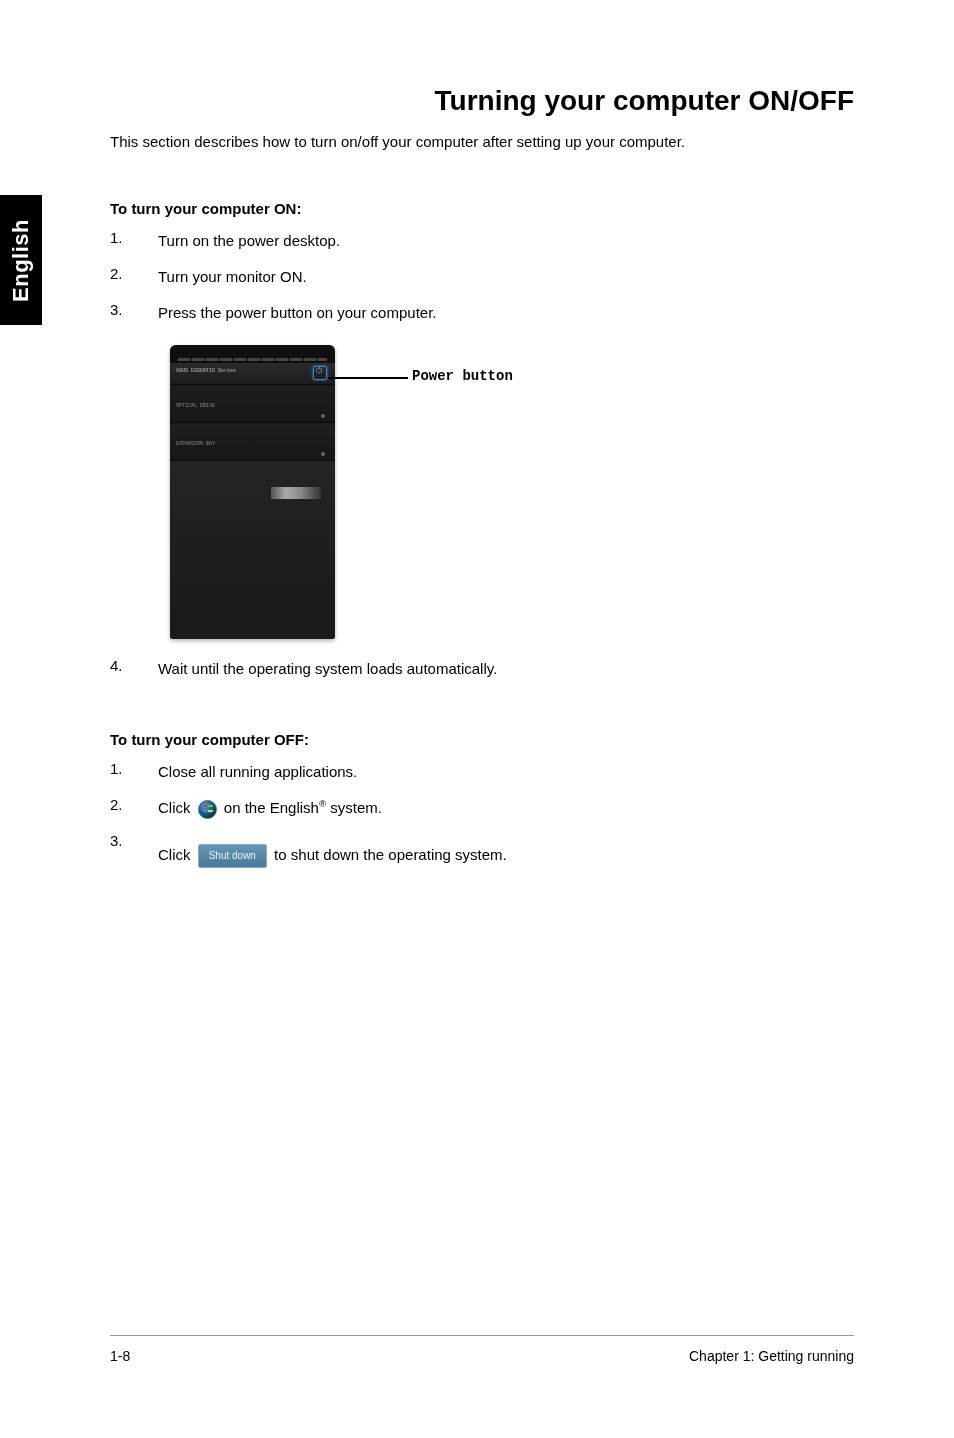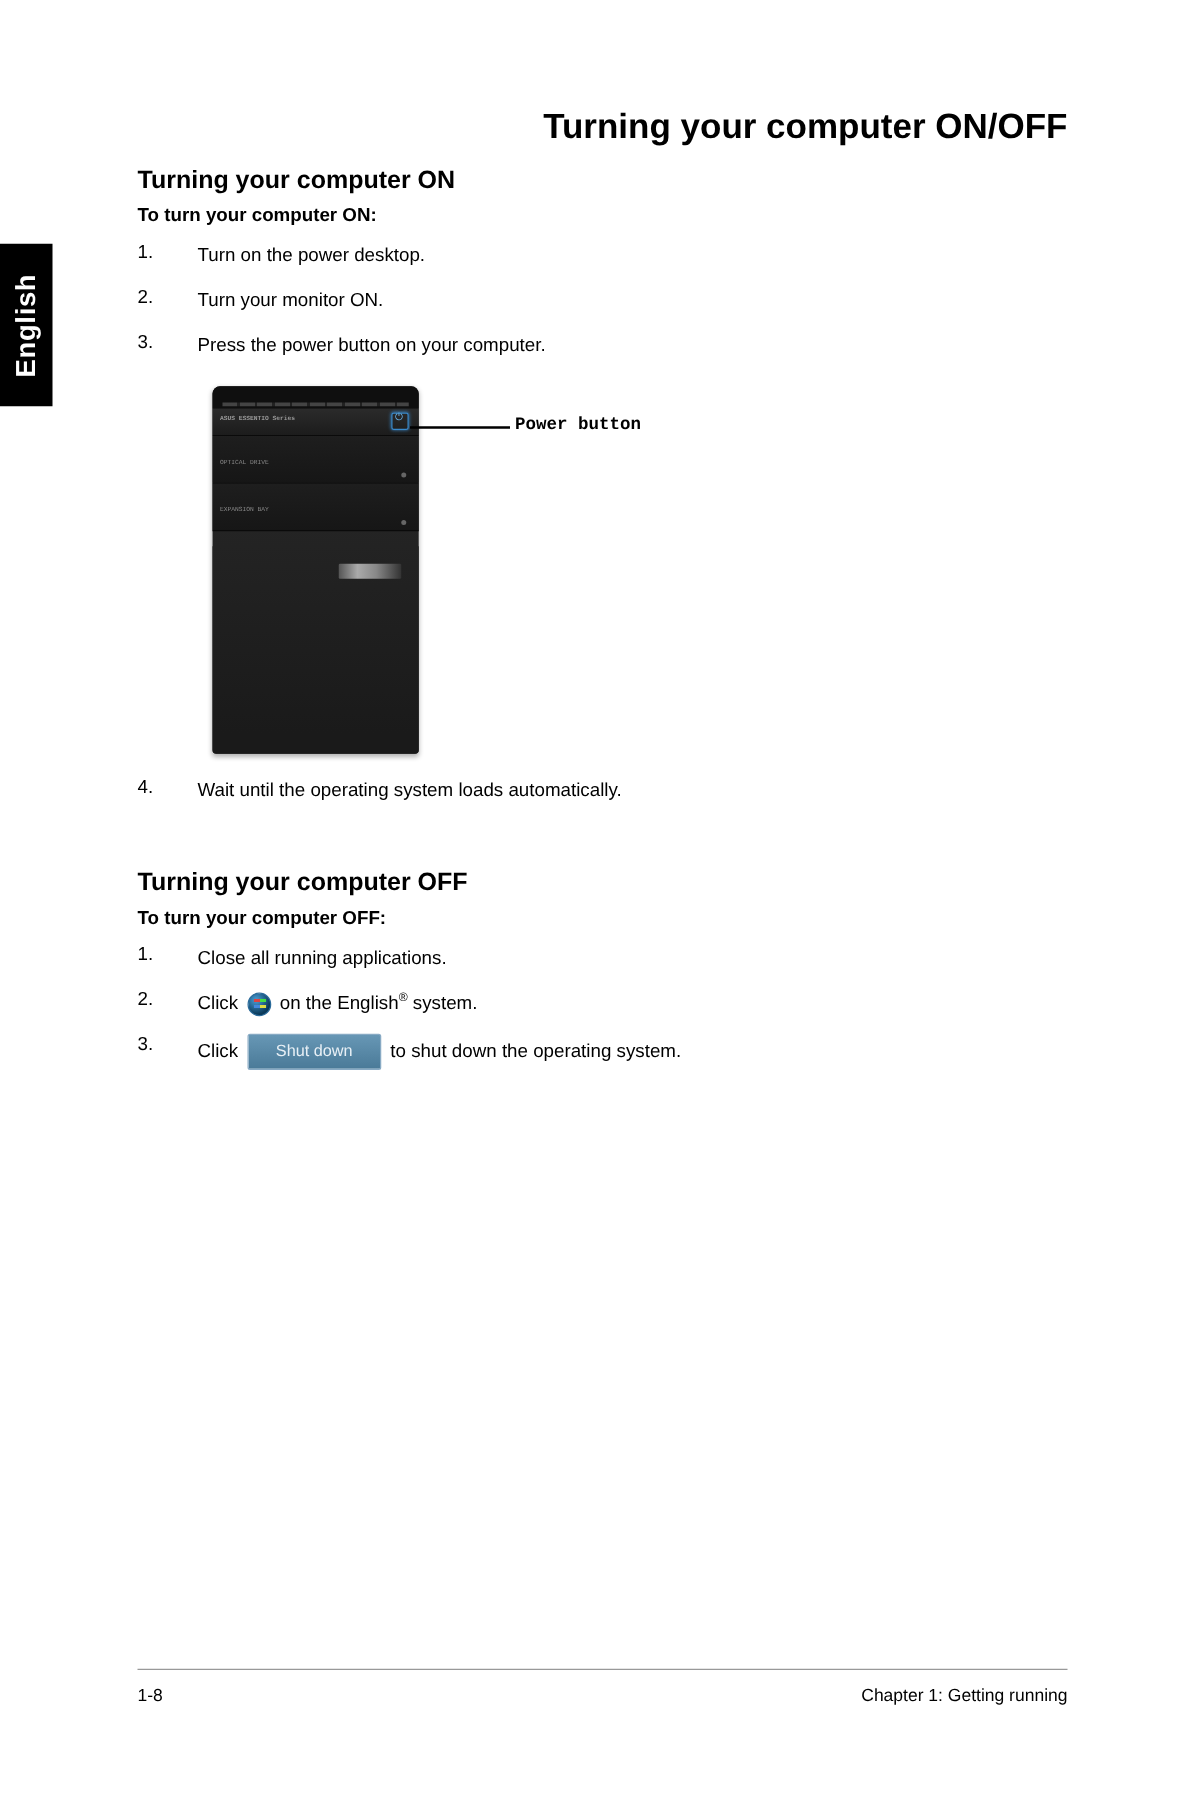--- a/index.html
+++ b/index.html
@@ -221,26 +221,26 @@
         linear-gradient(#d44 0 50%, transparent 0) 0 0/50% 50% no-repeat,
         linear-gradient(#4d4 0 50%, transparent 0) 100% 0/50% 50% no-repeat,
         linear-gradient(#48d 0 50%, transparent 0) 0 100%/50% 50% no-repeat,
         linear-gradient(#dd4 0 50%, transparent 0) 100% 100%/50% 50% no-repeat;
       border-radius: 1px;
     }
     .shutdown-btn {
       display: inline-block;
       background: linear-gradient(180deg, #6797b5, #4a7a98);
       color: #e8f0f6;
-      font-size: 13px;
-      padding: 3px 22px;
+      font-size: 10px;
+      padding: 3px 10px;
       border: 1px solid #88aac4;
       border-radius: 2px;
       vertical-align: middle;
-      margin: 0 3px;
+      margin: 12px 3px;
     }
     sup {
       font-size: 0.65em;
     }
     .footer-line {
       position: absolute;
       left: 110px;
       right: 100px;
       top: 1335px;
       height: 1px;
@@ -262,22 +262,22 @@
 </head>
 <body>
 
 <div class="side-tab">
   <span>English</span>
 </div>
 
 <div class="page">
 
   <h1>Turning your computer ON/OFF</h1>
-
-  <h2>Turning your computer ON</h2>
+  <p class="intro">This section describes how to turn on/off your computer after setting up your computer.</p>
+
   <p class="sub-bold">To turn your computer ON:</p>
 
   <ol>
     <li>
       <span class="num">1.</span>
       <span class="txt">Turn on the power desktop.</span>
     </li>
     <li>
       <span class="num">2.</span>
       <span class="txt">Turn your monitor ON.</span>
@@ -315,21 +315,20 @@
 
   <ol>
     <li>
       <span class="num">4.</span>
       <span class="txt">Wait until the operating system loads automatically.</span>
     </li>
   </ol>
 
   <div class="section-gap"></div>
 
-  <h2>Turning your computer OFF</h2>
   <p class="sub-bold">To turn your computer OFF:</p>
 
   <ol>
     <li>
       <span class="num">1.</span>
       <span class="txt">Close all running applications.</span>
     </li>
     <li>
       <span class="num">2.</span>
       <span class="txt">

